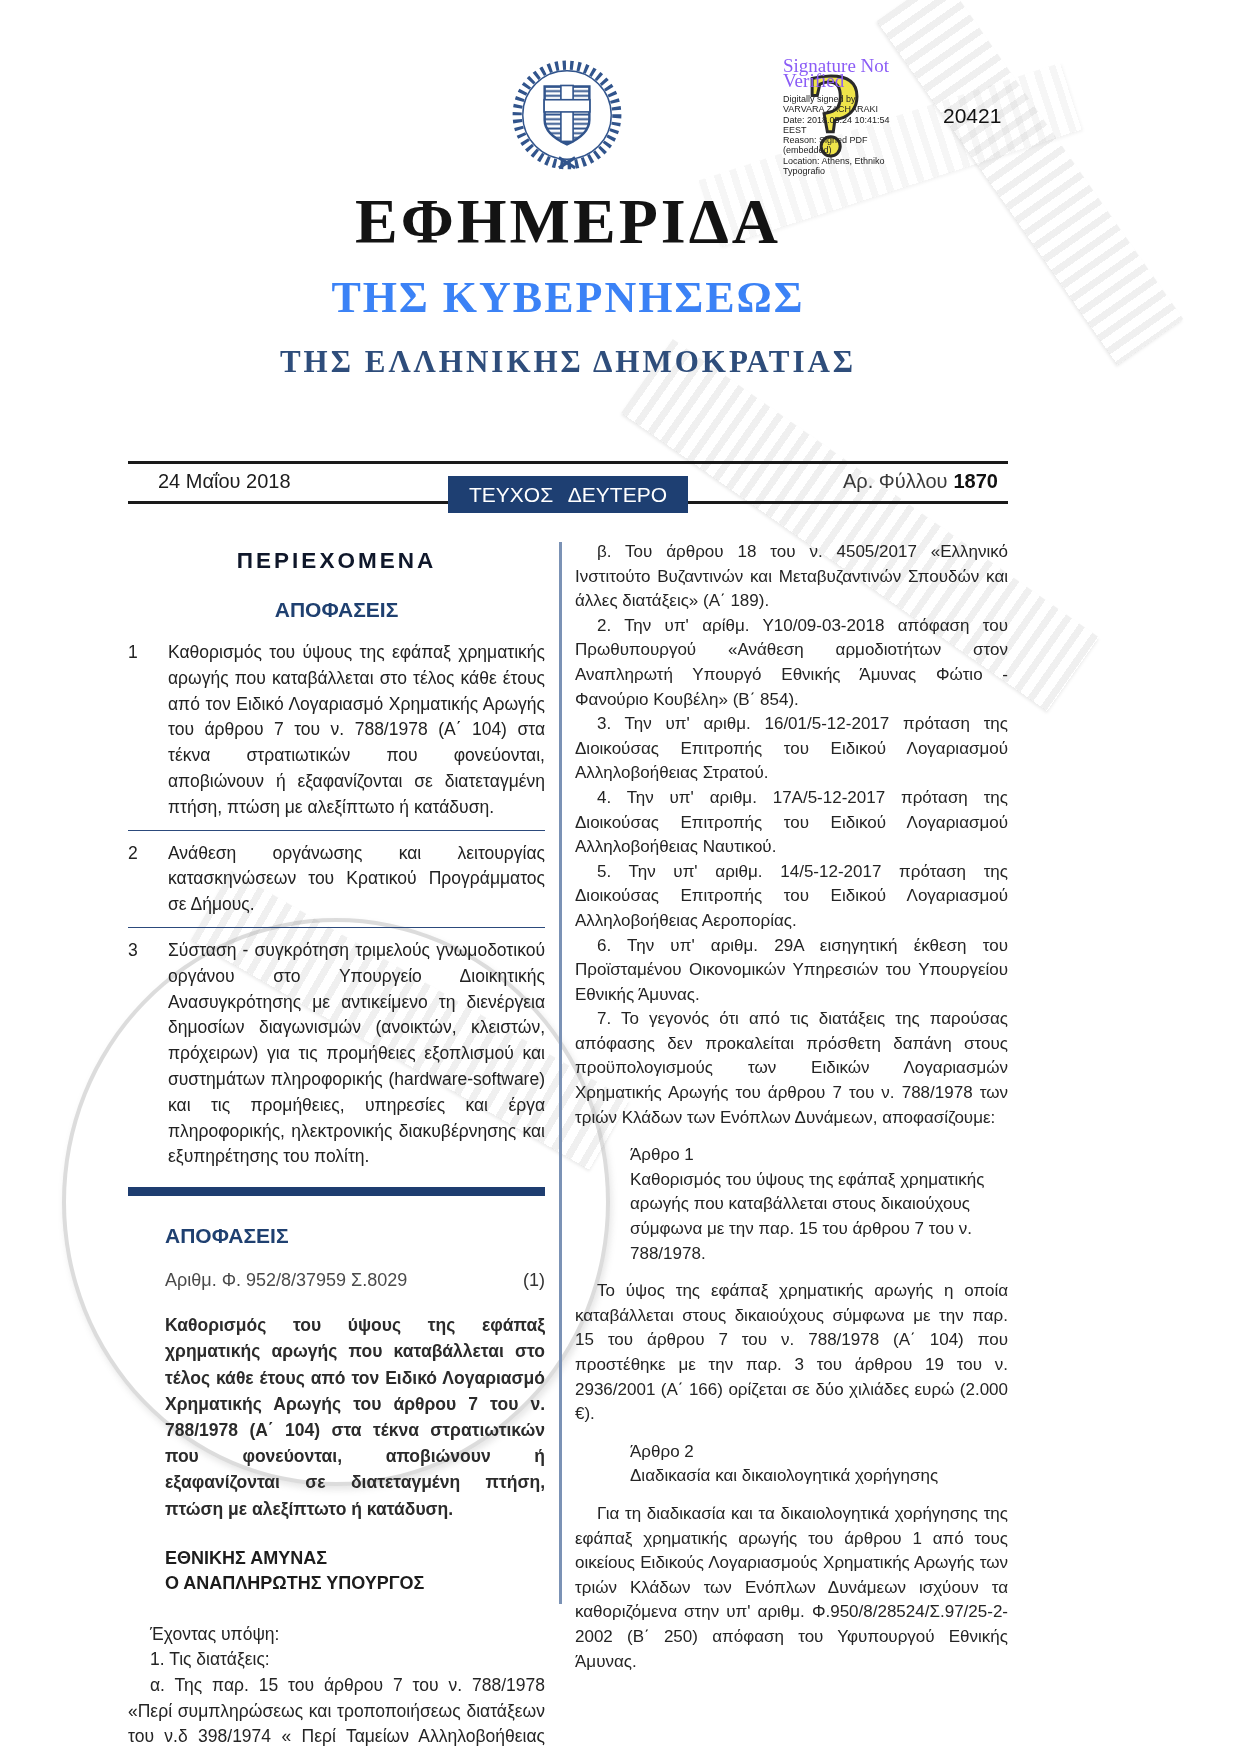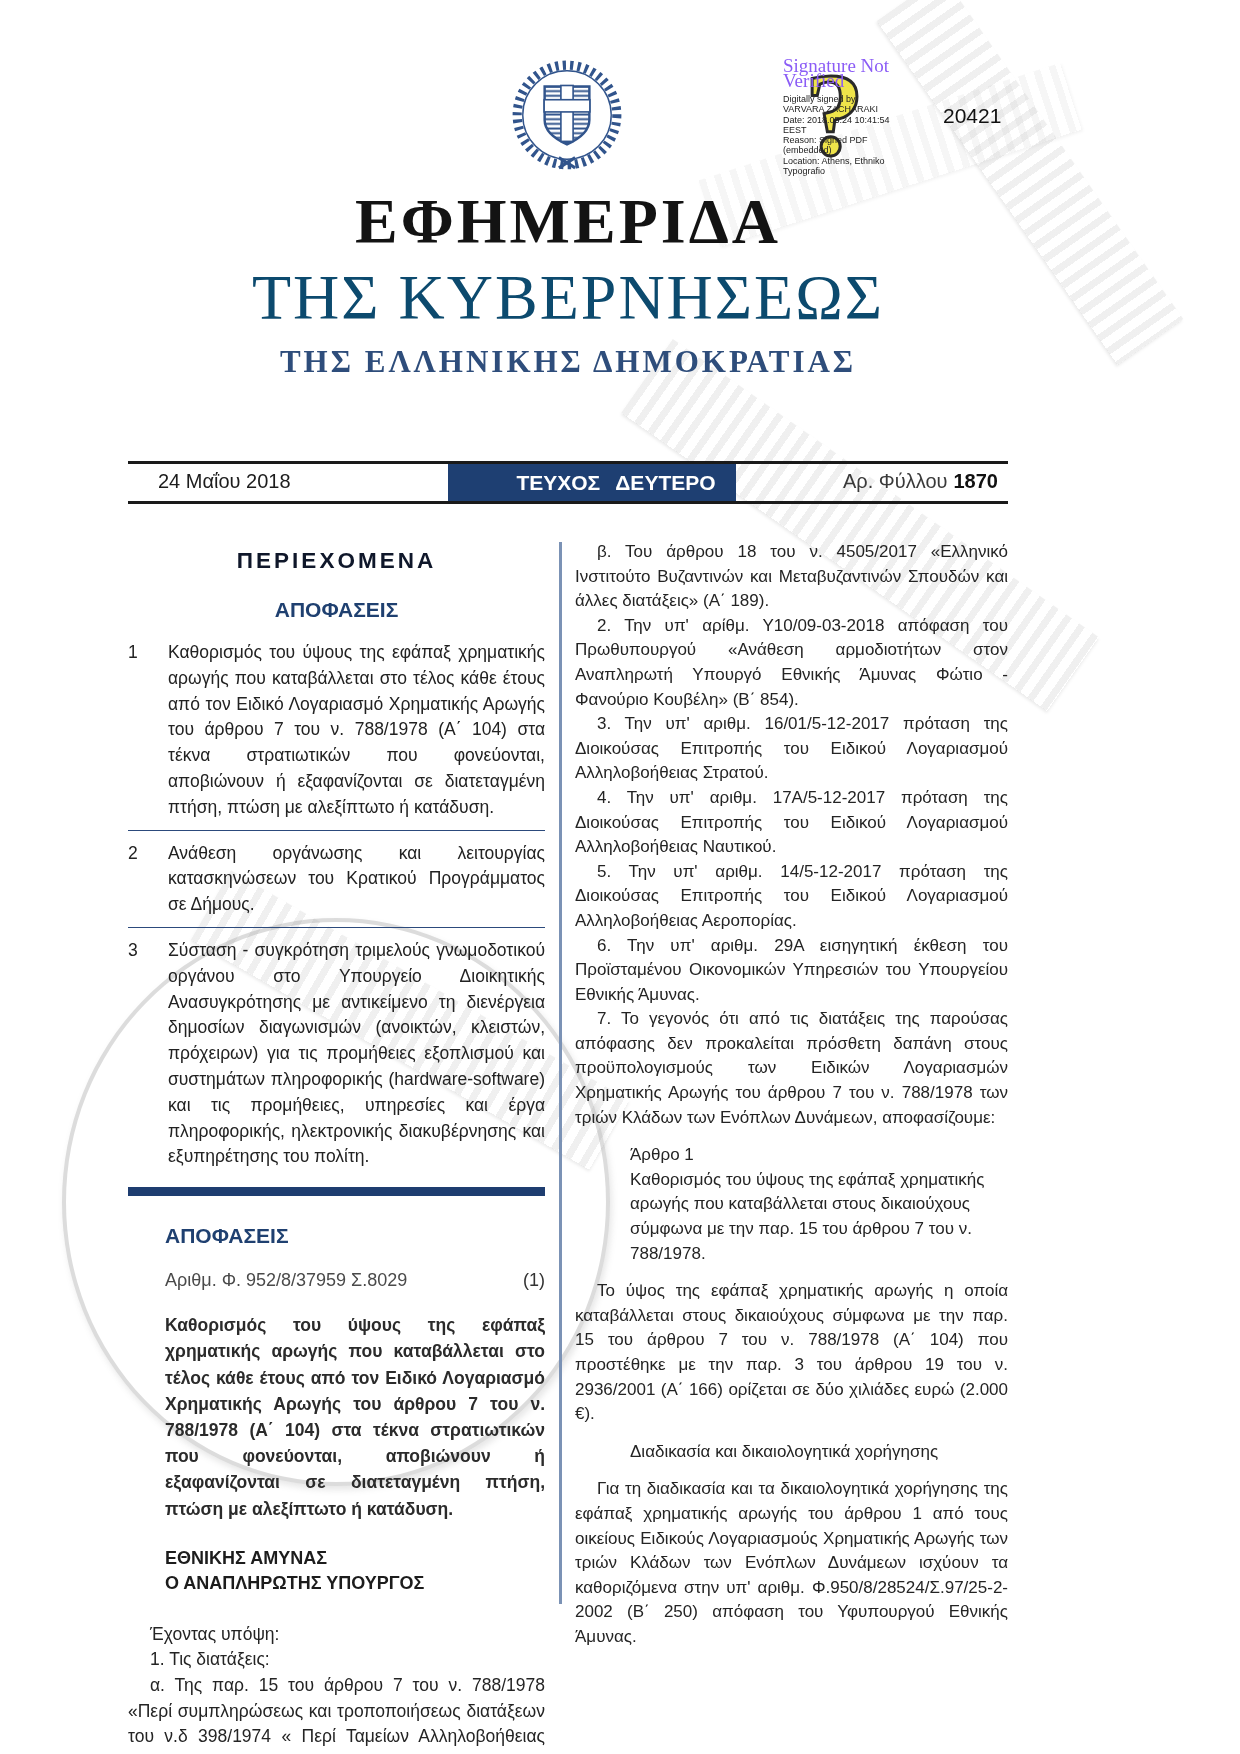--- a/index.html
+++ b/index.html
@@ -36,38 +36,38 @@
   .sig-line  { font-size:9px; line-height:10.3px; color:#222; }
   .sig-gap { height:6px; }
   .page-number { position:absolute; left:943px; top:104px; font-size:21px; color:#111; z-index:2; }
 
   .masthead { position:absolute; left:128px; top:186px; width:880px; text-align:center; z-index:1; }
   .mast-l1 {
     font-family:"Liberation Serif", serif; font-weight:bold; color:#131313;
     font-size:64px; line-height:72px; letter-spacing:3px;
   }
   .mast-l2 {
-    font-family:"Liberation Serif", serif; font-weight:normal; color:#0c4a6e;
-    font-size:64px; line-height:80px; letter-spacing:2px;
+    font-family:"Liberation Serif", serif; font-weight:bold; color:#3b82f6;
+    font-size:44px; line-height:80px; letter-spacing:2px;
   }
   .mast-sub {
     font-family:"Liberation Serif", serif; font-weight:bold; color:#2e4d7b;
     font-size:31px; line-height:40px; letter-spacing:3px; margin-top:4px;
   }
 
   
   .issue-bar {
     position:absolute; left:128px; top:461px; width:880px; height:37px; z-index:1;
     border-top:3px solid #1a1a1a; border-bottom:3px solid #1a1a1a;
   }
   .issue-date { position:absolute; left:30px; top:6px; font-size:20px; color:#1c1c1c; }
   .issue-vol {
-    position:absolute; left:320px; top:0; width:240px; height:100%;
-    background:#1e3f72; color:#ffffff; font-weight:bold; font-size:21px;
-    display:flex; align-items:center; justify-content:center; word-spacing:10px;padding-left:48px;
+    position:absolute; left:320px; top:12px; width:240px; height:100%;
+    background:#1e3f72; color:#ffffff; font-weight:normal; font-size:21px;
+    display:flex; align-items:center; justify-content:center; word-spacing:10px;
   }
   .issue-sheet { position:absolute; right:10px; top:6px; font-size:20px; color:#3a3a3a; }
   .issue-sheet b { color:#111; margin-left:6px; }
 
   
   .content { position:absolute; left:128px; top:540px; width:880px; display:flex; z-index:1; }
   .col-left { width:417px; flex:none; }
   .col-divider { width:3px; background:#7b92b5; height:1062px; margin:2px 13px 0 14px; flex:none; }
   .col-right { flex:1; min-width:0; }
 
@@ -203,20 +203,21 @@
       <div class="rp">7. Το γεγονός ότι από τις διατάξεις της παρούσας απόφασης δεν προκαλείται πρόσθετη δαπάνη στους προϋπολογισμούς των Ειδικών Λογαριασμών Χρηματικής Αρωγής του άρθρου 7 του ν. 788/1978 των τριών Κλάδων των Ενόπλων Δυνάμεων, αποφασίζουμε:</div>
 
       <div class="article">
         <div>Άρθρο 1</div>
         <div>Καθορισμός του ύψους της εφάπαξ χρηματικής αρωγής που καταβάλλεται στους δικαιούχους σύμφωνα με την παρ. 15 του άρθρου 7 του ν. 788/1978.</div>
       </div>
 
       <div class="rp">Το ύψος της εφάπαξ χρηματικής αρωγής η οποία καταβάλλεται στους δικαιούχους σύμφωνα με την παρ. 15 του άρθρου 7 του ν. 788/1978 (Α΄ 104) που προστέθηκε με την παρ. 3 του άρθρου 19 του ν. 2936/2001 (Α΄ 166) ορίζεται σε δύο χιλιάδες ευρώ (2.000 €).</div>
 
       <div class="article">
+        <div>Άρθρο 2</div>
         <div>Διαδικασία και δικαιολογητικά χορήγησης</div>
       </div>
 
       <div class="rp">Για τη διαδικασία και τα δικαιολογητικά χορήγησης της εφάπαξ χρηματικής αρωγής του άρθρου 1 από τους οικείους Ειδικούς Λογαριασμούς Χρηματικής Αρωγής των τριών Κλάδων των Ενόπλων Δυνάμεων ισχύουν τα καθοριζόμενα στην υπ' αριθμ. Φ.950/8/28524/Σ.97/25-2-2002 (Β΄ 250) απόφαση του Υφυπουργού Εθνικής Άμυνας.</div>
     </section>
 
   </div>
 </div>
 
 </body></html>

